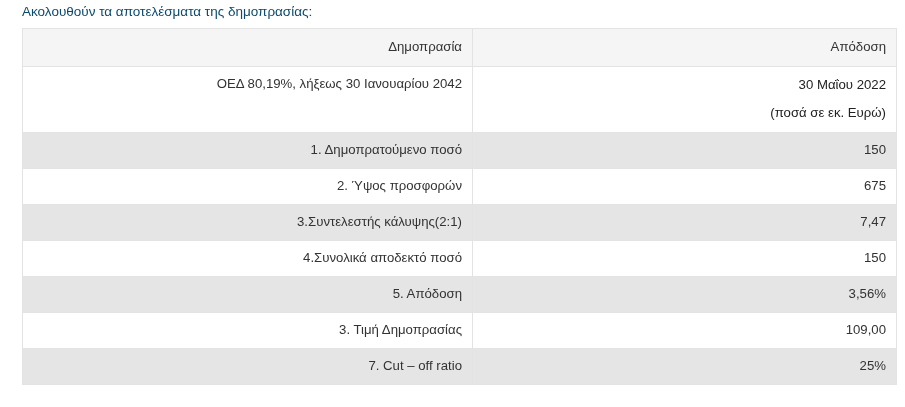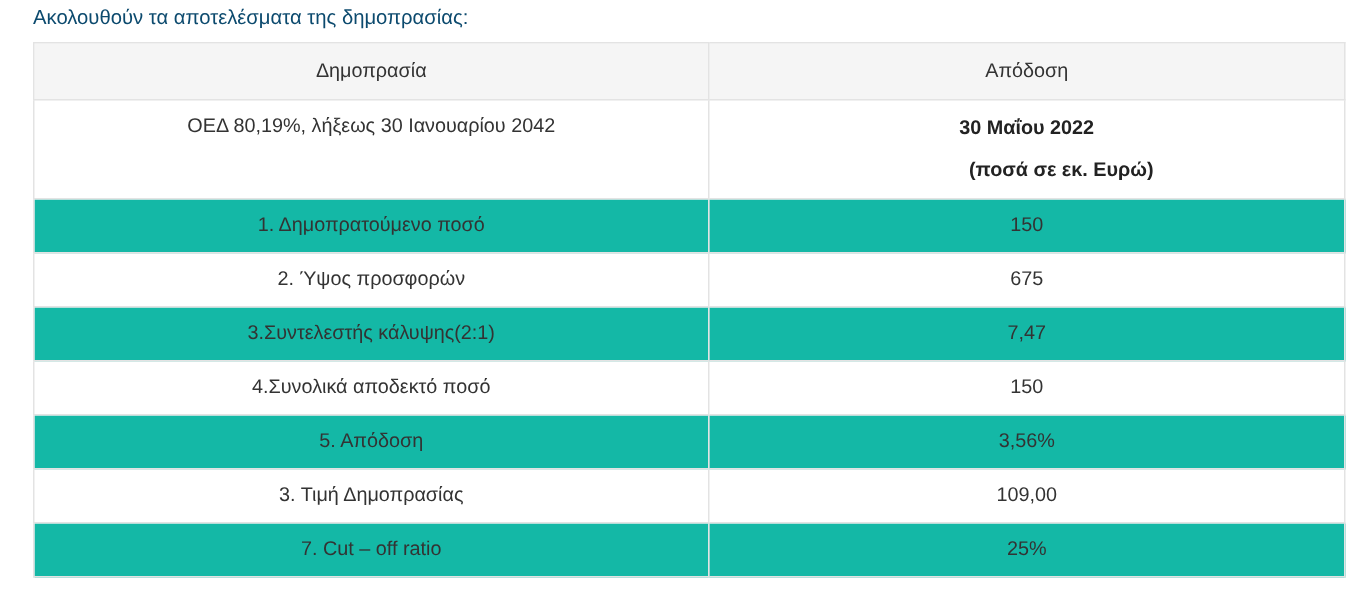--- a/index.html
+++ b/index.html
@@ -42,45 +42,45 @@
     border-collapse: collapse;
     table-layout: fixed;
     background: #ffffff;
   }
   table.results col.c1 { width: 450px; }
   table.results col.c2 { width: 424px; }
   table.results th,
   table.results td {
     border: 1px solid #e3e3e3;
     padding: 8px 10px 9px 10px;
-    text-align: center;
+    text-align: right;
     vertical-align: top;
     font-size: 13.2px;
     line-height: 18px;
     font-weight: normal;
     color: #333333;
   }
   table.results thead th {
     background: #f5f5f5;
     height: 13px;
     padding-top: 9px;
     padding-bottom: 10px;
   }
   table.results tbody tr.shaded td {
-    background: #14b8a6;
+    background: #e5e5e5;
   }
   table.results tbody tr.plain td {
     background: #ffffff;
   }
   .bond-row td {
     padding-top: 10px;
     padding-bottom: 12px;
   }
   .strong-line {
-    font-weight: bold;
+    font-weight: normal;
     color: #222222;
     display: block;
     line-height: 20px;
   }
   .strong-line.second {
     margin-top: 8px;
     margin-left: 46px;
   }
 </style>
 </head>

